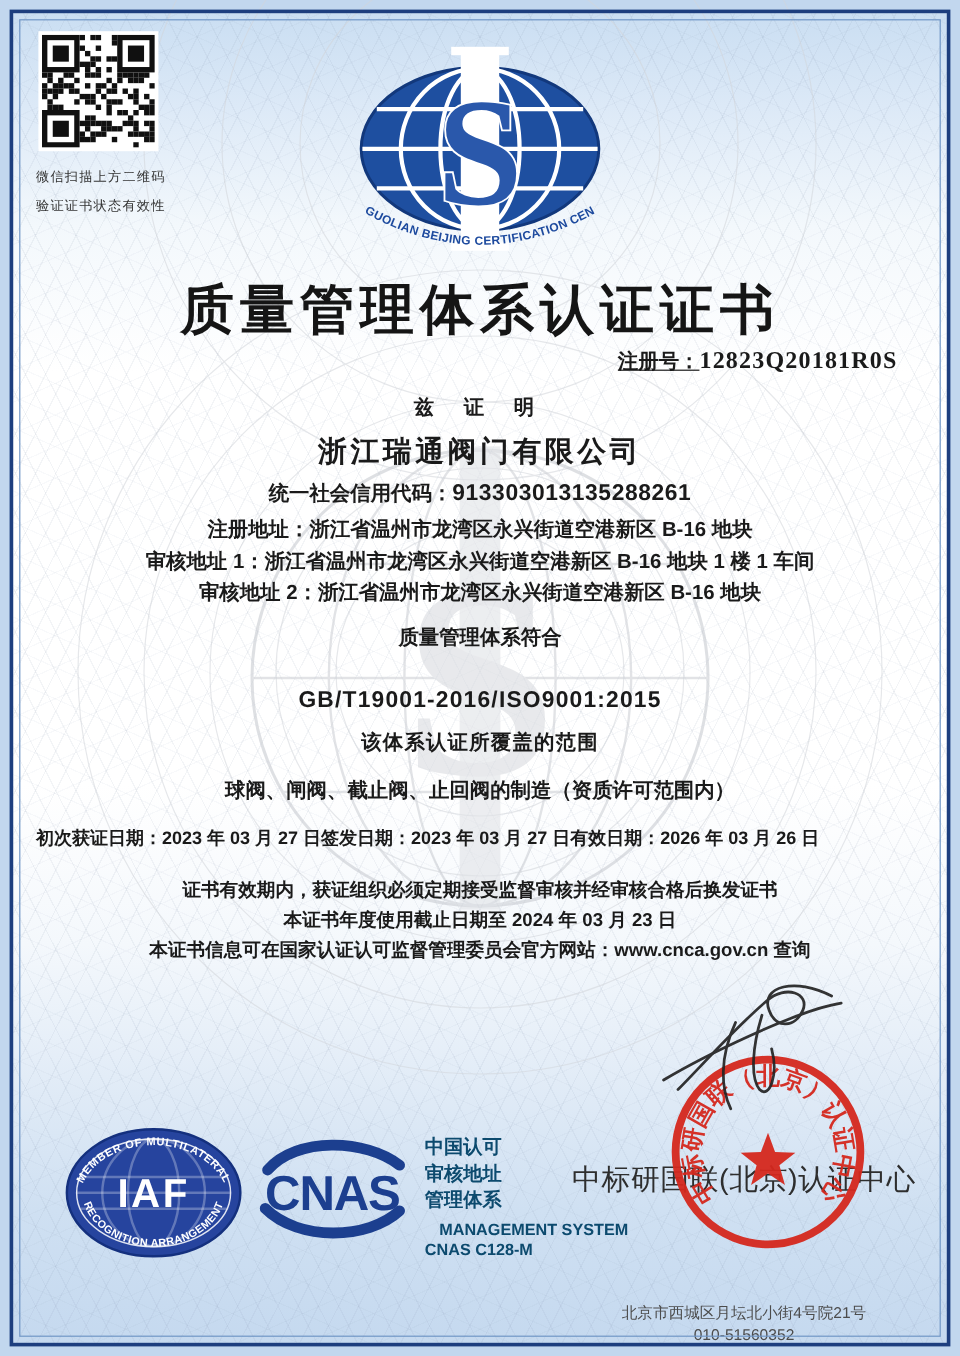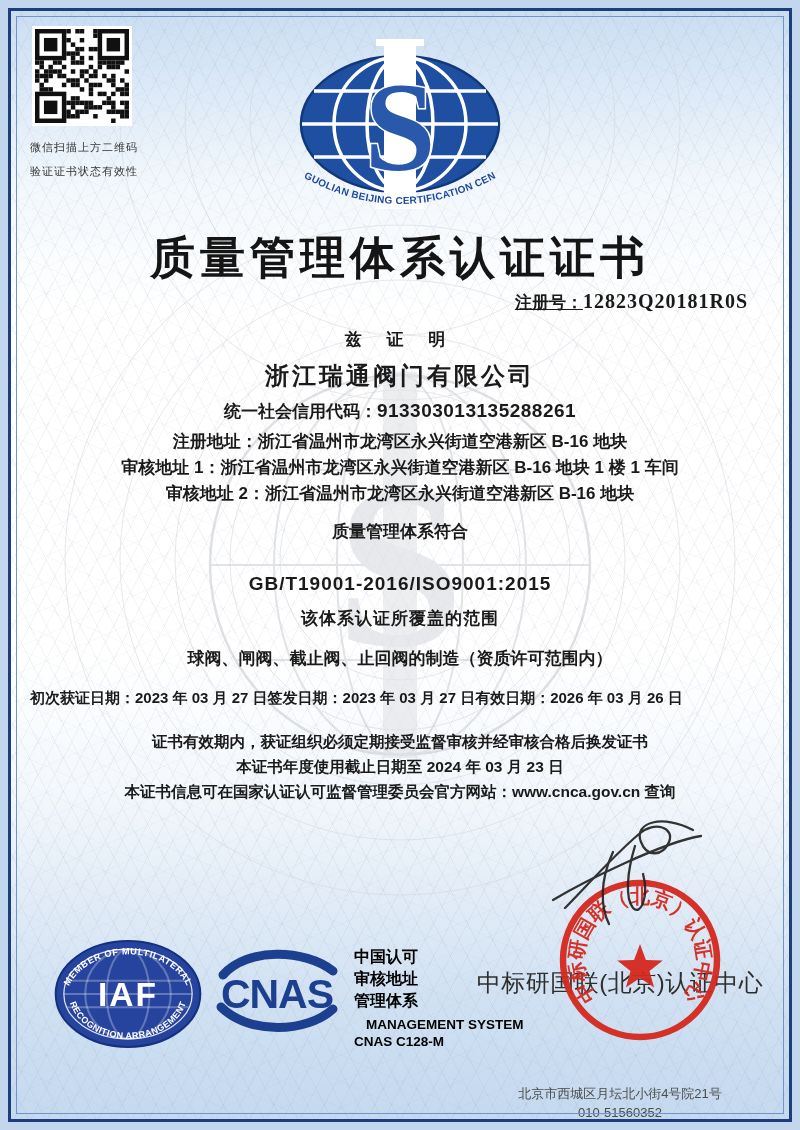--- a/index.html
+++ b/index.html
@@ -43,21 +43,21 @@
   .dates-row{top:689px;left:30px;right:28px;display:flex;
              font-size:15px;font-weight:700;}
   .note1{top:732px;font-size:15.5px;font-weight:700;}
   .note2{top:757px;font-size:15.5px;font-weight:700;}
   .note3{top:782px;font-size:15.5px;font-weight:700;}
   
   .qr-box{top:26px;left:32px;width:100px;height:100px;background:#fff;padding:3px;box-sizing:border-box;}
   .qr-cap1{top:140px;left:30px;font-size:11px;letter-spacing:1px;color:#333;font-weight:500;}
   .qr-cap2{top:164px;left:30px;font-size:11px;letter-spacing:1px;color:#333;font-weight:500;}
   
-  .cnas-block{top:946px;left:354px;color:#000000;}
+  .cnas-block{top:946px;left:354px;color:#0c4a6e;}
   .cnas-block .cn{font-size:16px;font-weight:600;line-height:22px;}
   .cnas-block .en{font-size:13.5px;font-weight:700;line-height:17px;}
   .cnas-block .en.first{margin-top:4px;margin-left:12px;}
   .issuer-name{top:967px;left:455px;width:330px;text-align:center;font-size:24px;
                font-weight:500;color:#2e2e2e;letter-spacing:.5px;z-index:2;}
   .issuer-addr{top:1052px;left:470px;width:300px;text-align:center;font-size:13px;
                color:#4c4c4c;line-height:19px;font-weight:500;margin-top:32px;}
   .sig{top:812px;left:543px;z-index:4;}
   .seal{top:872px;left:552px;z-index:3;opacity:.95;}
   .org-logo{top:34px;left:297px;z-index:2;}

